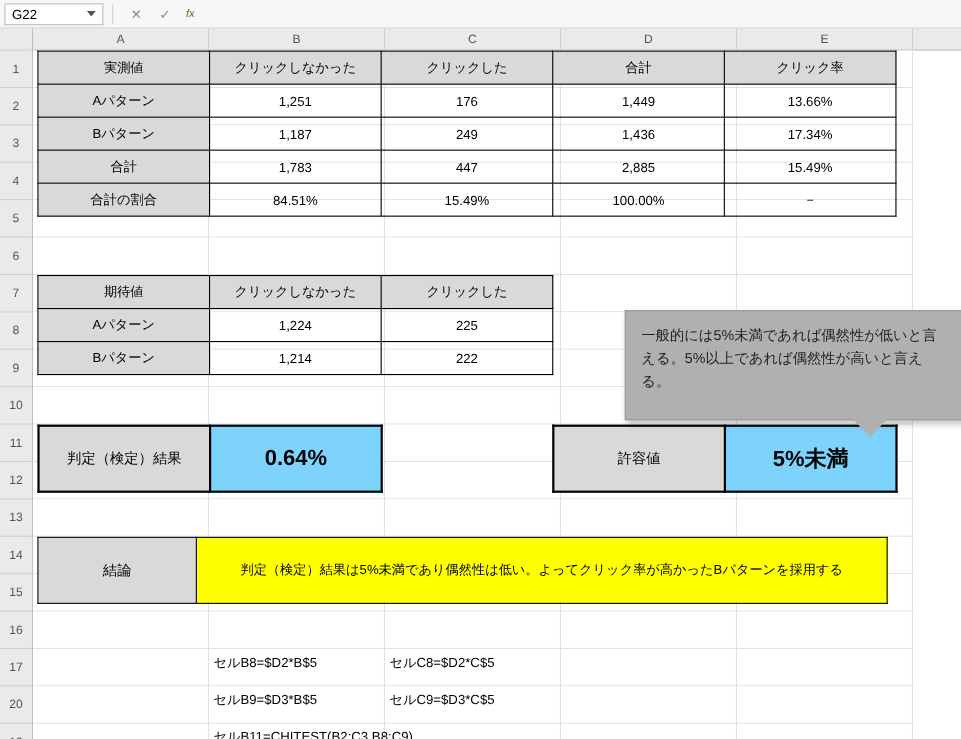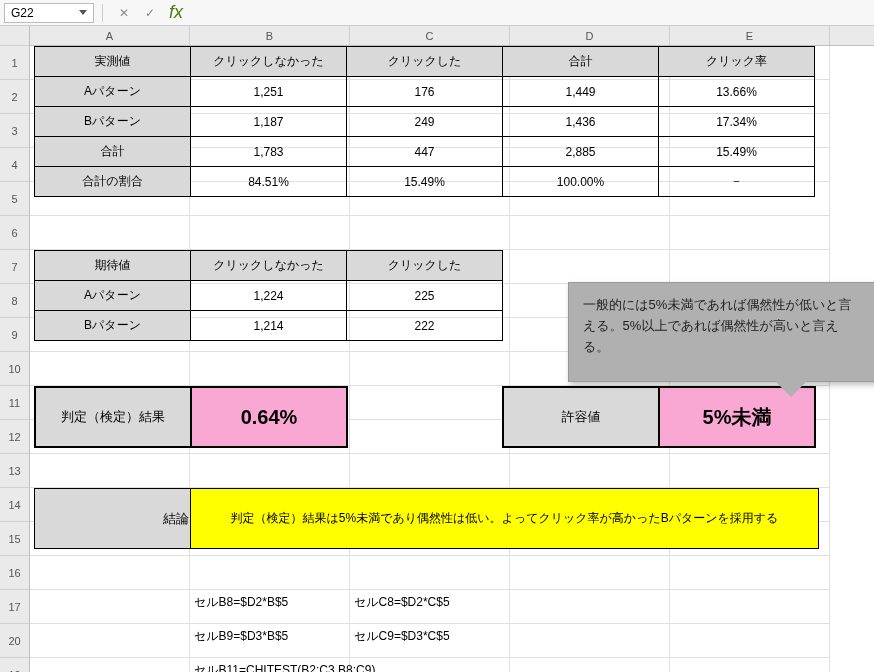--- a/index.html
+++ b/index.html
@@ -48,21 +48,21 @@
     width: 18px;
     height: 18px;
     display: flex;
     align-items: center;
     justify-content: center;
     color: #888;
     margin: 0 4px;
   }
   .fx {
     font-style: italic;
-    font-size: 18px;
+    font-size: 10px;
     color: #4d7c0f;
     margin-left: 6px;
   }
   .formula-input {
     flex: 1;
     height: 20px;
     border: none;
     background: transparent;
     margin-left: 8px;
   }
@@ -161,23 +161,23 @@
 
   .tcell {
     border: 1px solid #000;
     width: 156px;
     height: 30px;
     text-align: center;
     vertical-align: middle;
     font-size: 12px;
   }
   .th { background: #d9d9d9; }
-  .tbig { height: 60px; font-weight: bold; font-size: 20px; background:#f9a8d4; border: 2px solid #000;}
+  .tbig { height: 60px; font-weight: bold; font-size: 20px; background:#7dd3fc; border: 2px solid #000;}
   .tbig-head { height: 60px; background: #d9d9d9; border: 2px solid #000; font-size: 13px;}
-  .tconcl-h { background:#d9d9d9; height:60px; border:1px solid #000; width:156px; font-size:13px;text-align:right;}
+  .tconcl-h { background:#d9d9d9; height:60px; border:1px solid #000; width:144px; font-size:13px;}
   .tconcl-b { background:#ffff00; height:60px; border:1px solid #000; width:628px; font-size:12px;}
 
   .callout {
     position: absolute;
     top: 236px;
     left: 538px;
     width: 310px;
     height: 100px;
     background: #b0b0b0;
     color: #222;

